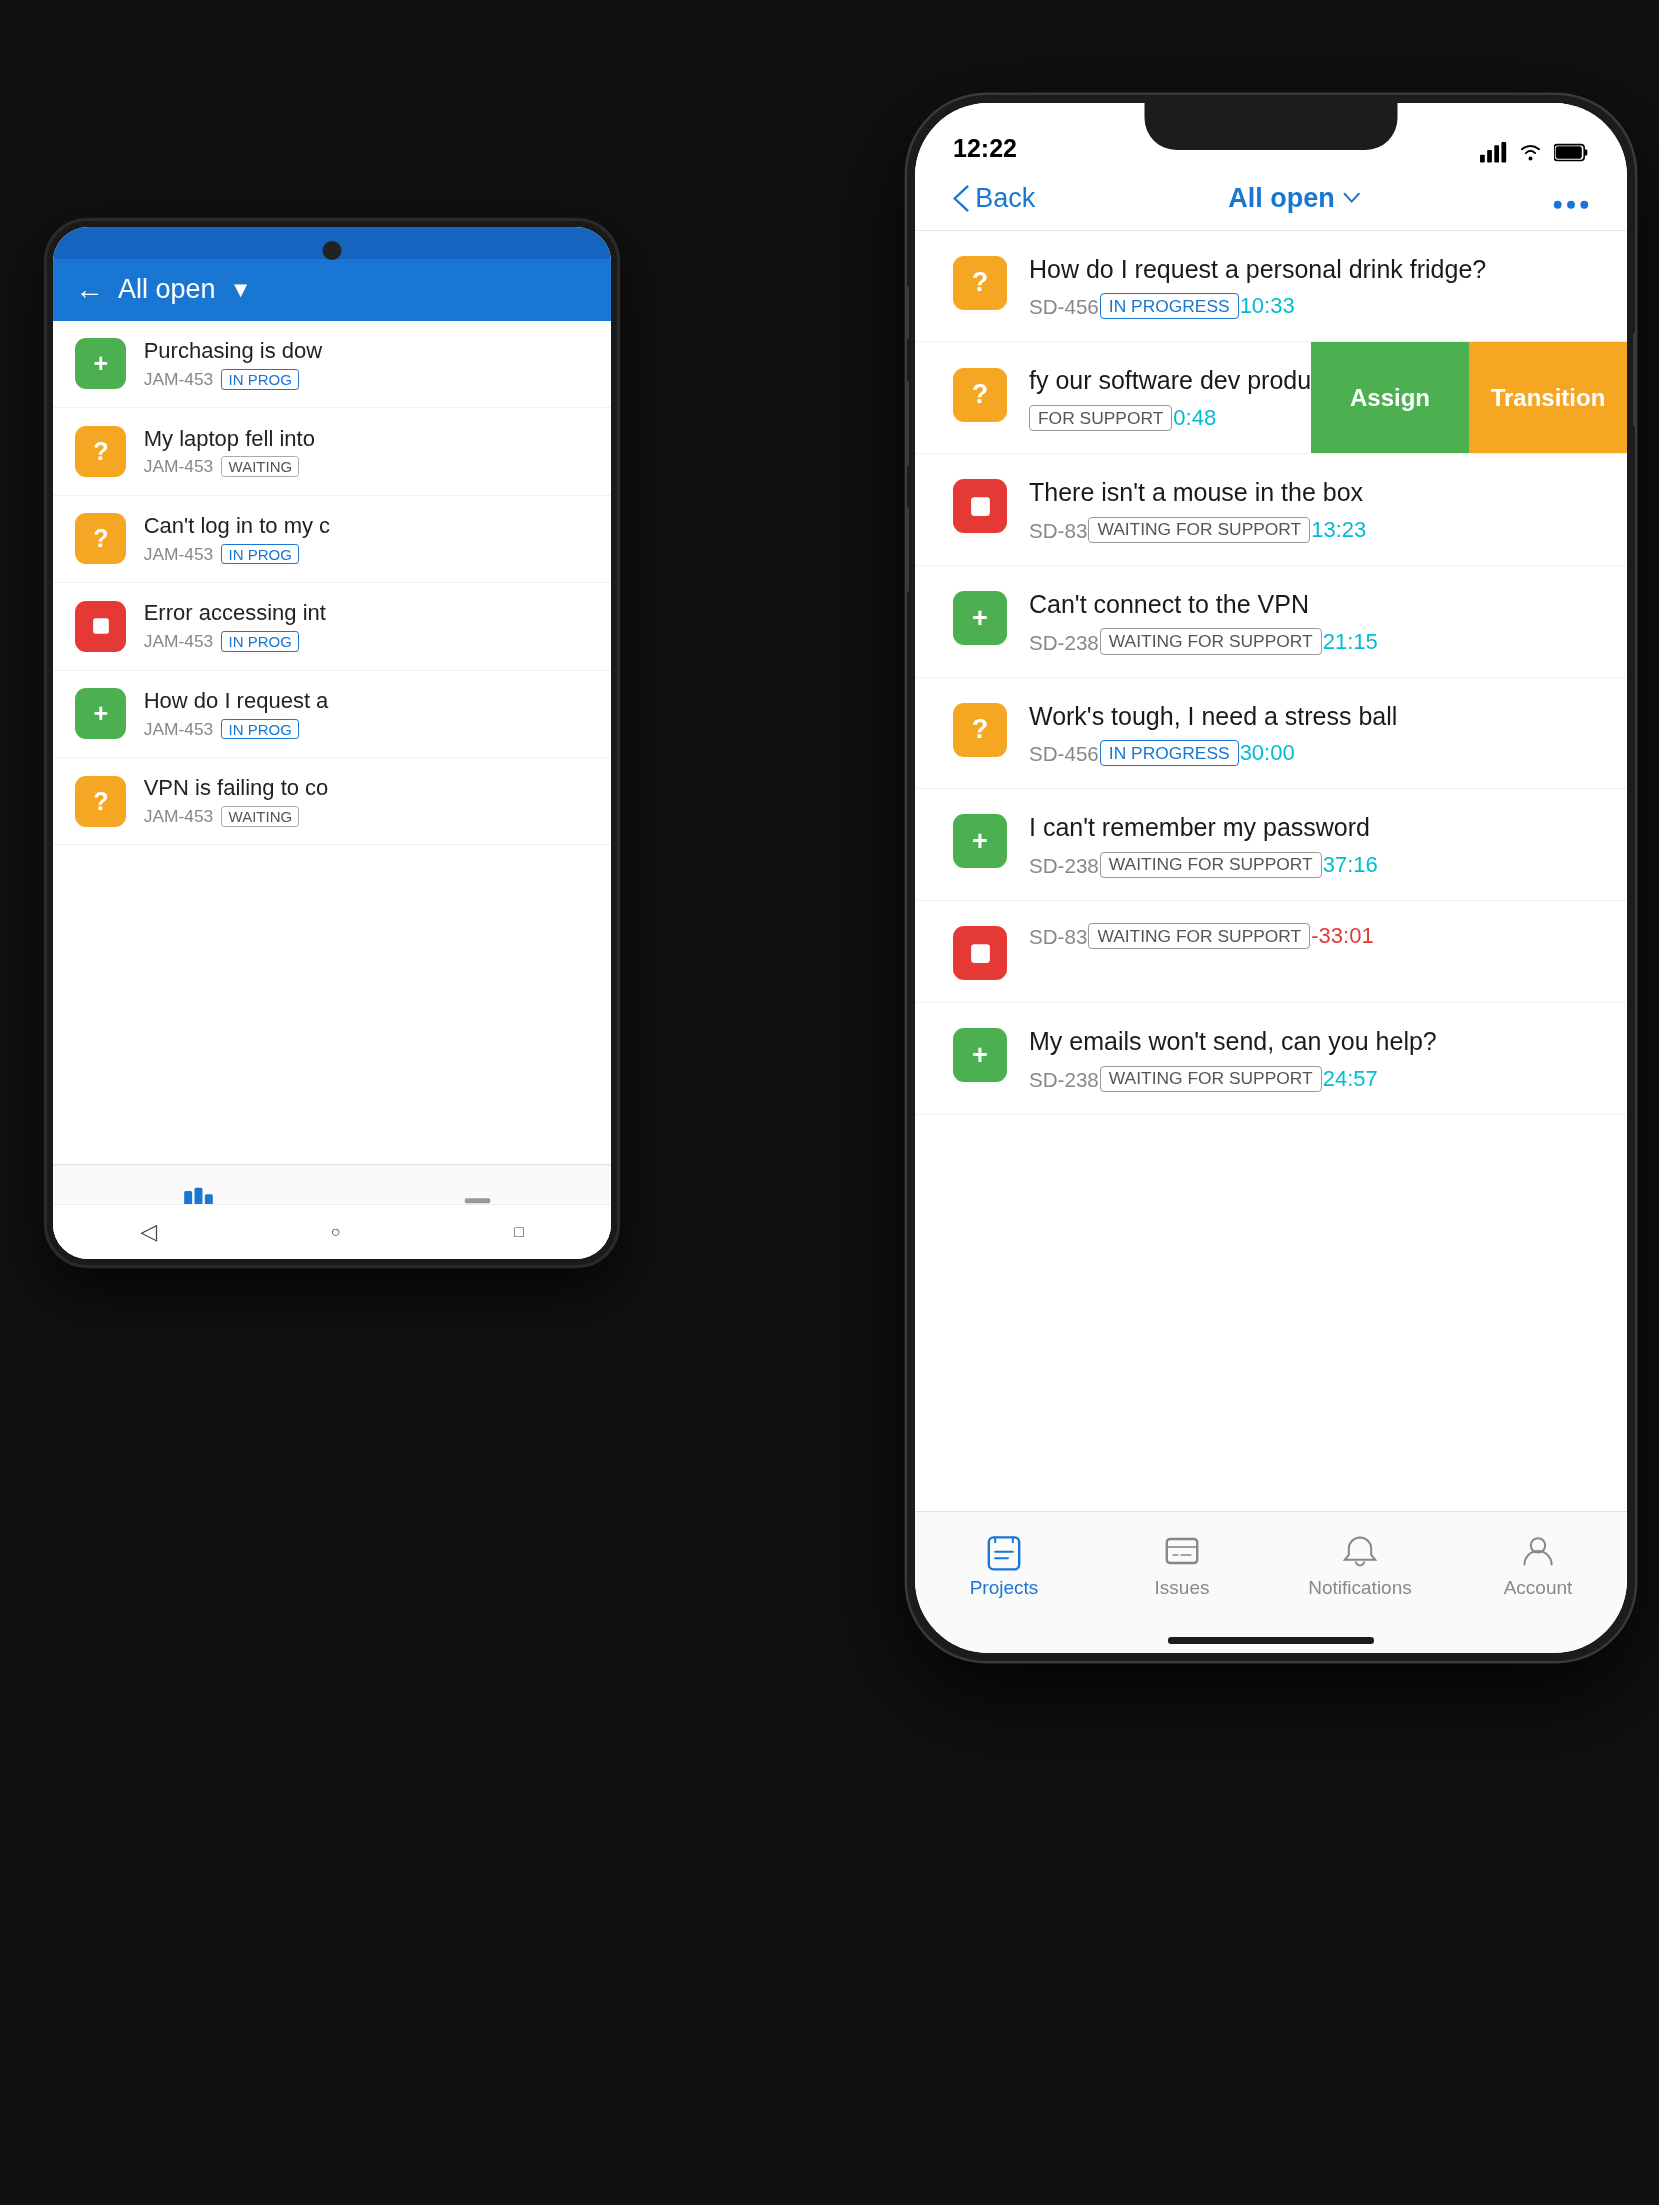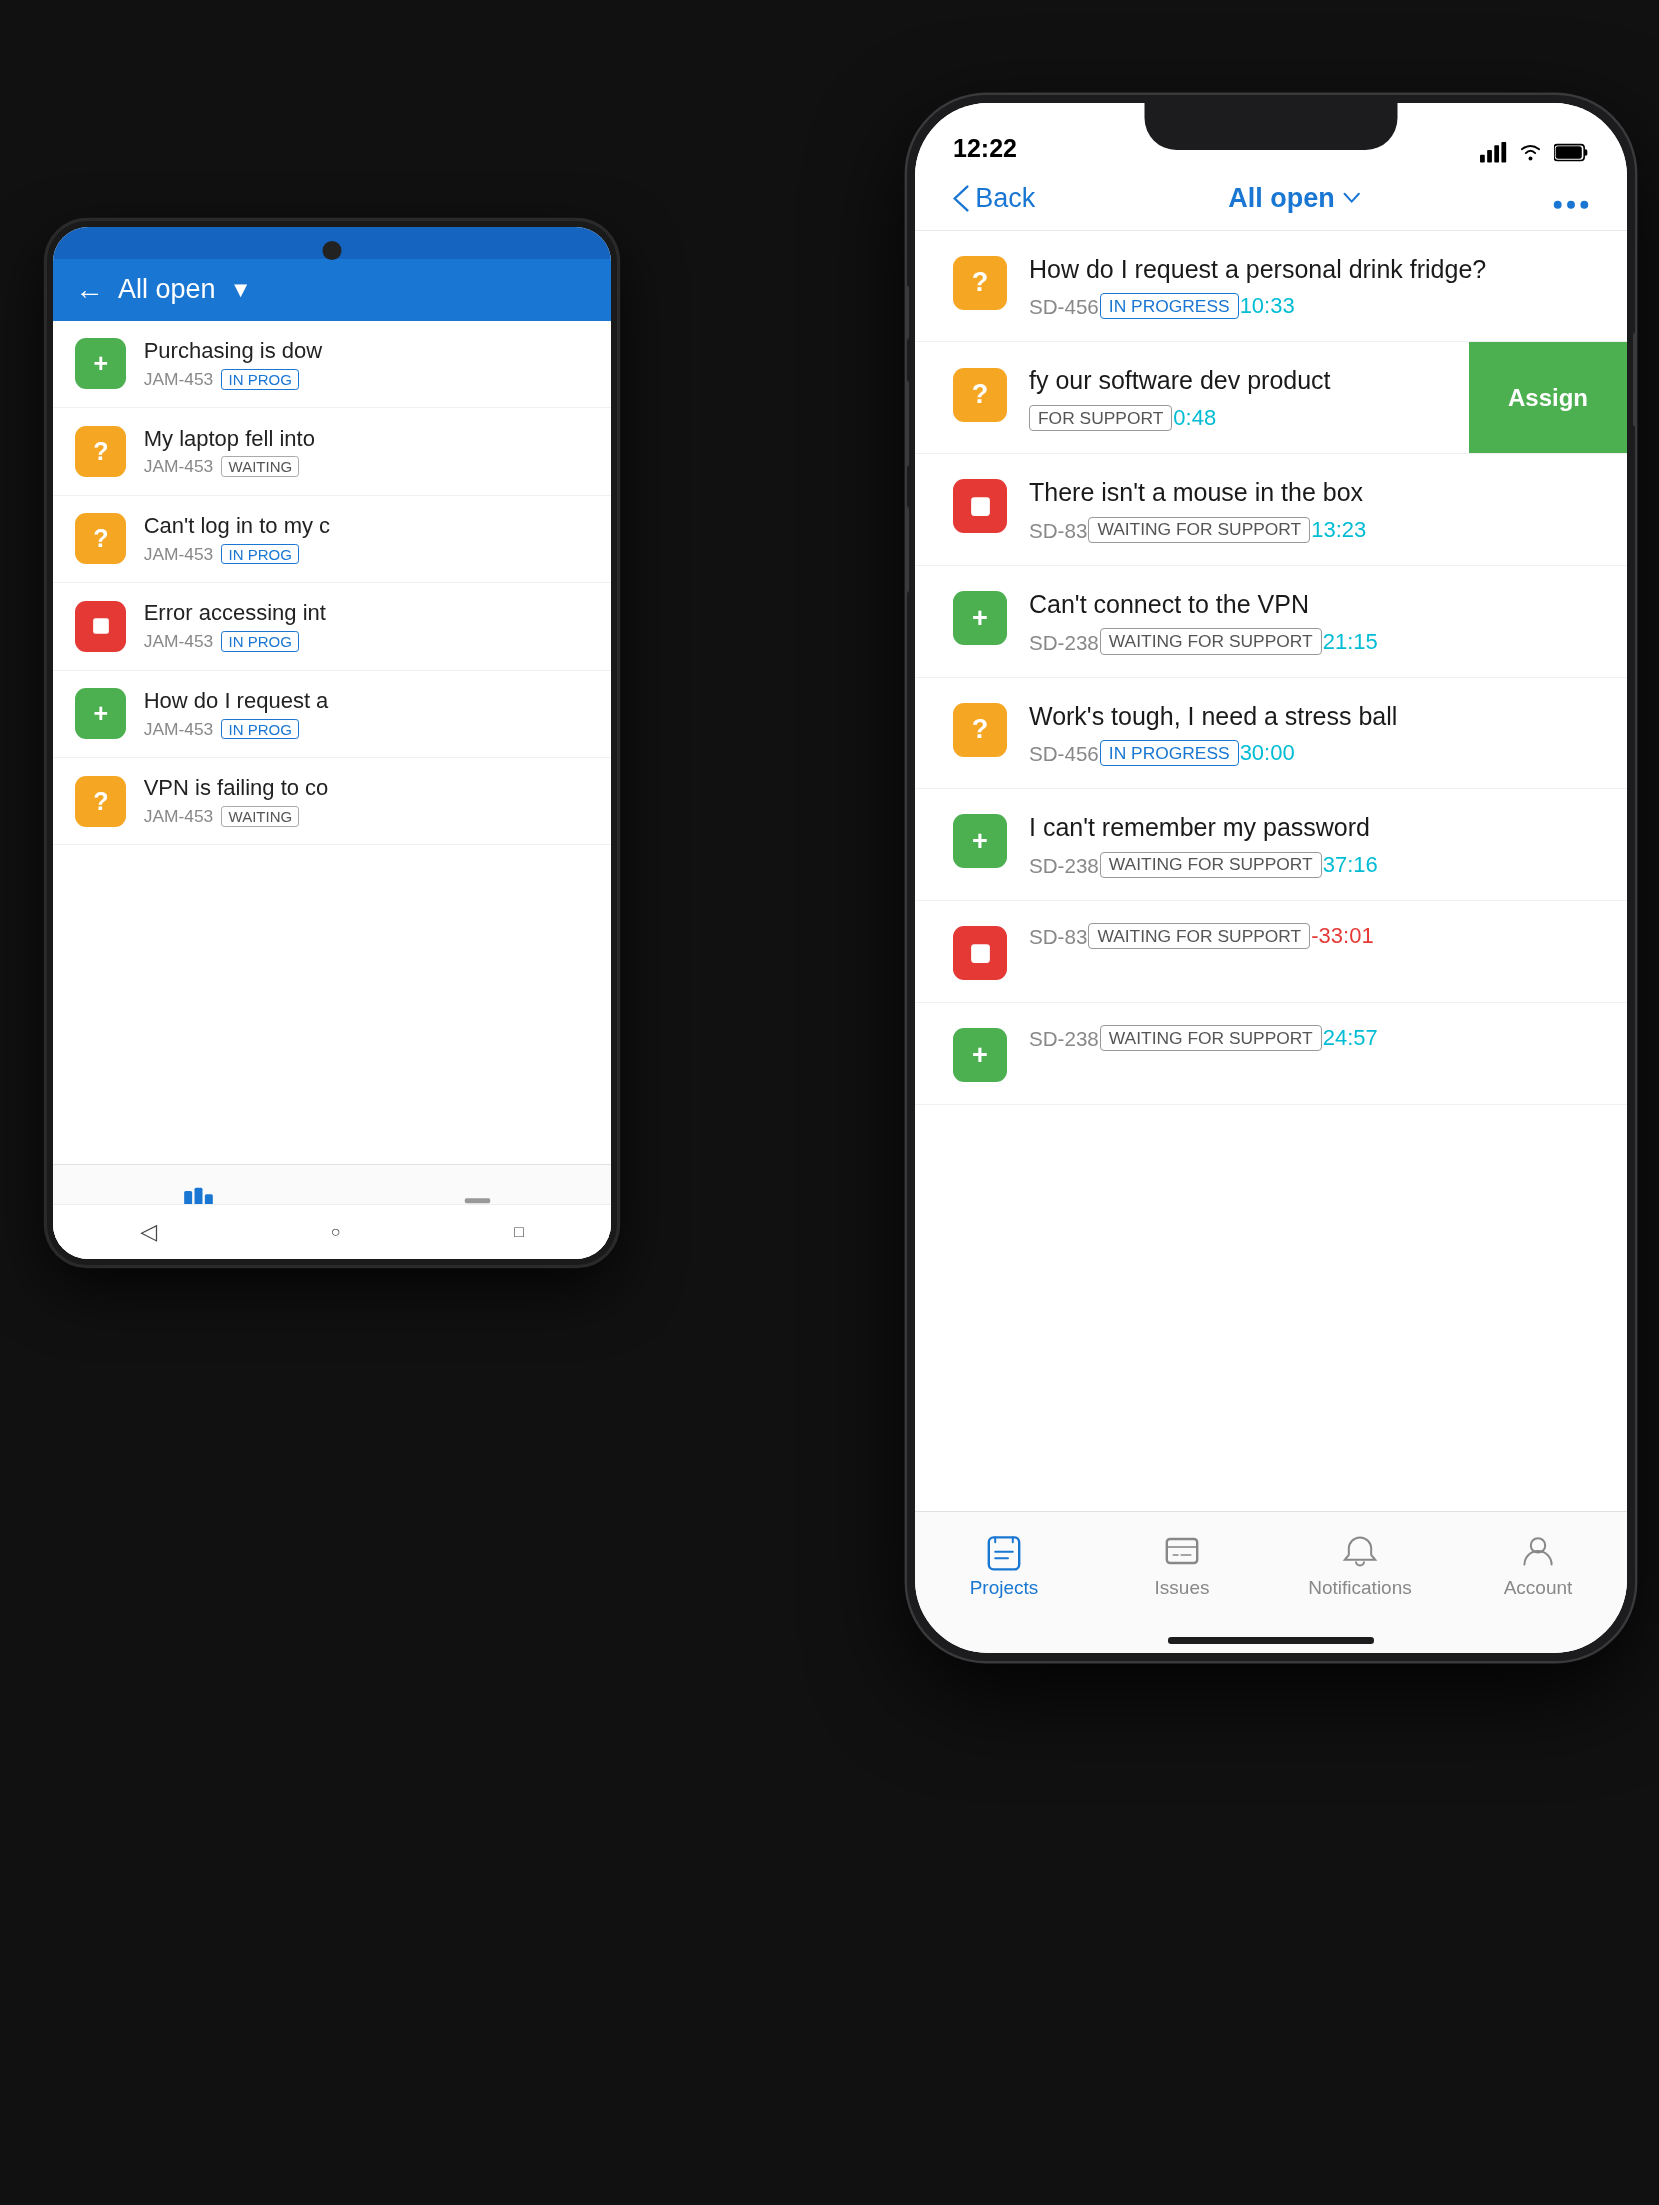--- a/index.html
+++ b/index.html
@@ -587,20 +587,21 @@
         <div class="ios-item-icon orange-bg">?</div>
         <div class="ios-item-content" style="padding-right:9.5px;">
           <div class="ios-item-title">fy our software dev product</div>
           <div class="ios-item-meta">
             <span class="ios-badge">FOR SUPPORT</span>
             <span class="ios-timer">0:48</span>
           </div>
         </div>
         <div class="swipe-actions">
           <div class="btn-assign">Assign</div>
+          <div class="btn-transition">Transition</div>
         </div>
       </div>
 
       <div class="ios-item">
         <div class="ios-item-icon red-bg">
           <svg width="25" height="25" viewBox="0 0 32 32">
               <rect x="4" y="4" width="24" height="24" rx="4" fill="white"></rect>
             </svg>
         </div>
         <div class="ios-item-content">
@@ -660,20 +661,21 @@
             <span class="ios-item-id">SD-83</span>
             <span class="ios-badge">WAITING FOR SUPPORT</span>
             <span class="ios-timer red">-33:01</span>
           </div>
         </div>
       </div>
 
       <div class="ios-item">
         <div class="ios-item-icon green-bg">+</div>
         <div class="ios-item-content">
+          <div class="ios-item-title">My emails won't send, can you help?</div>
           <div class="ios-item-meta">
             <span class="ios-item-id">SD-238</span>
             <span class="ios-badge">WAITING FOR SUPPORT</span>
             <span class="ios-timer">24:57</span>
           </div>
         </div>
       </div>
 
     </div>
 

